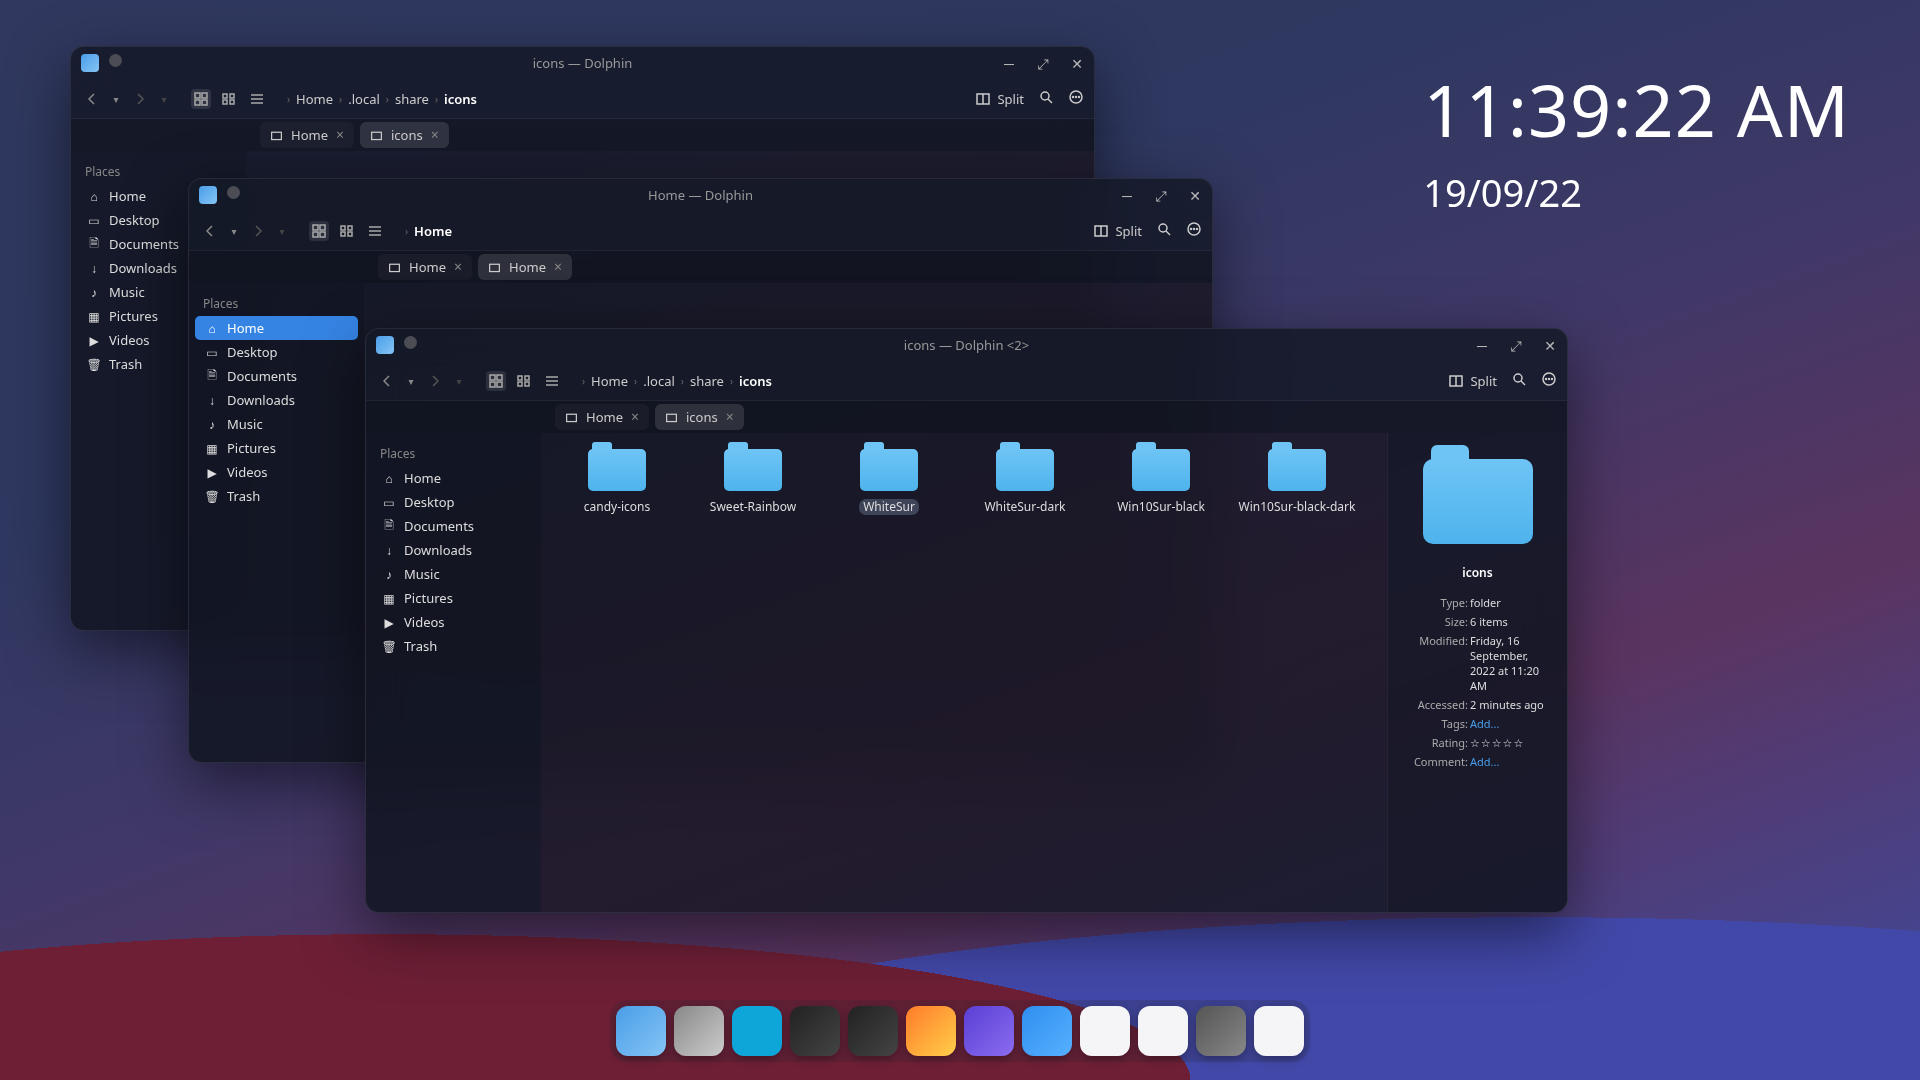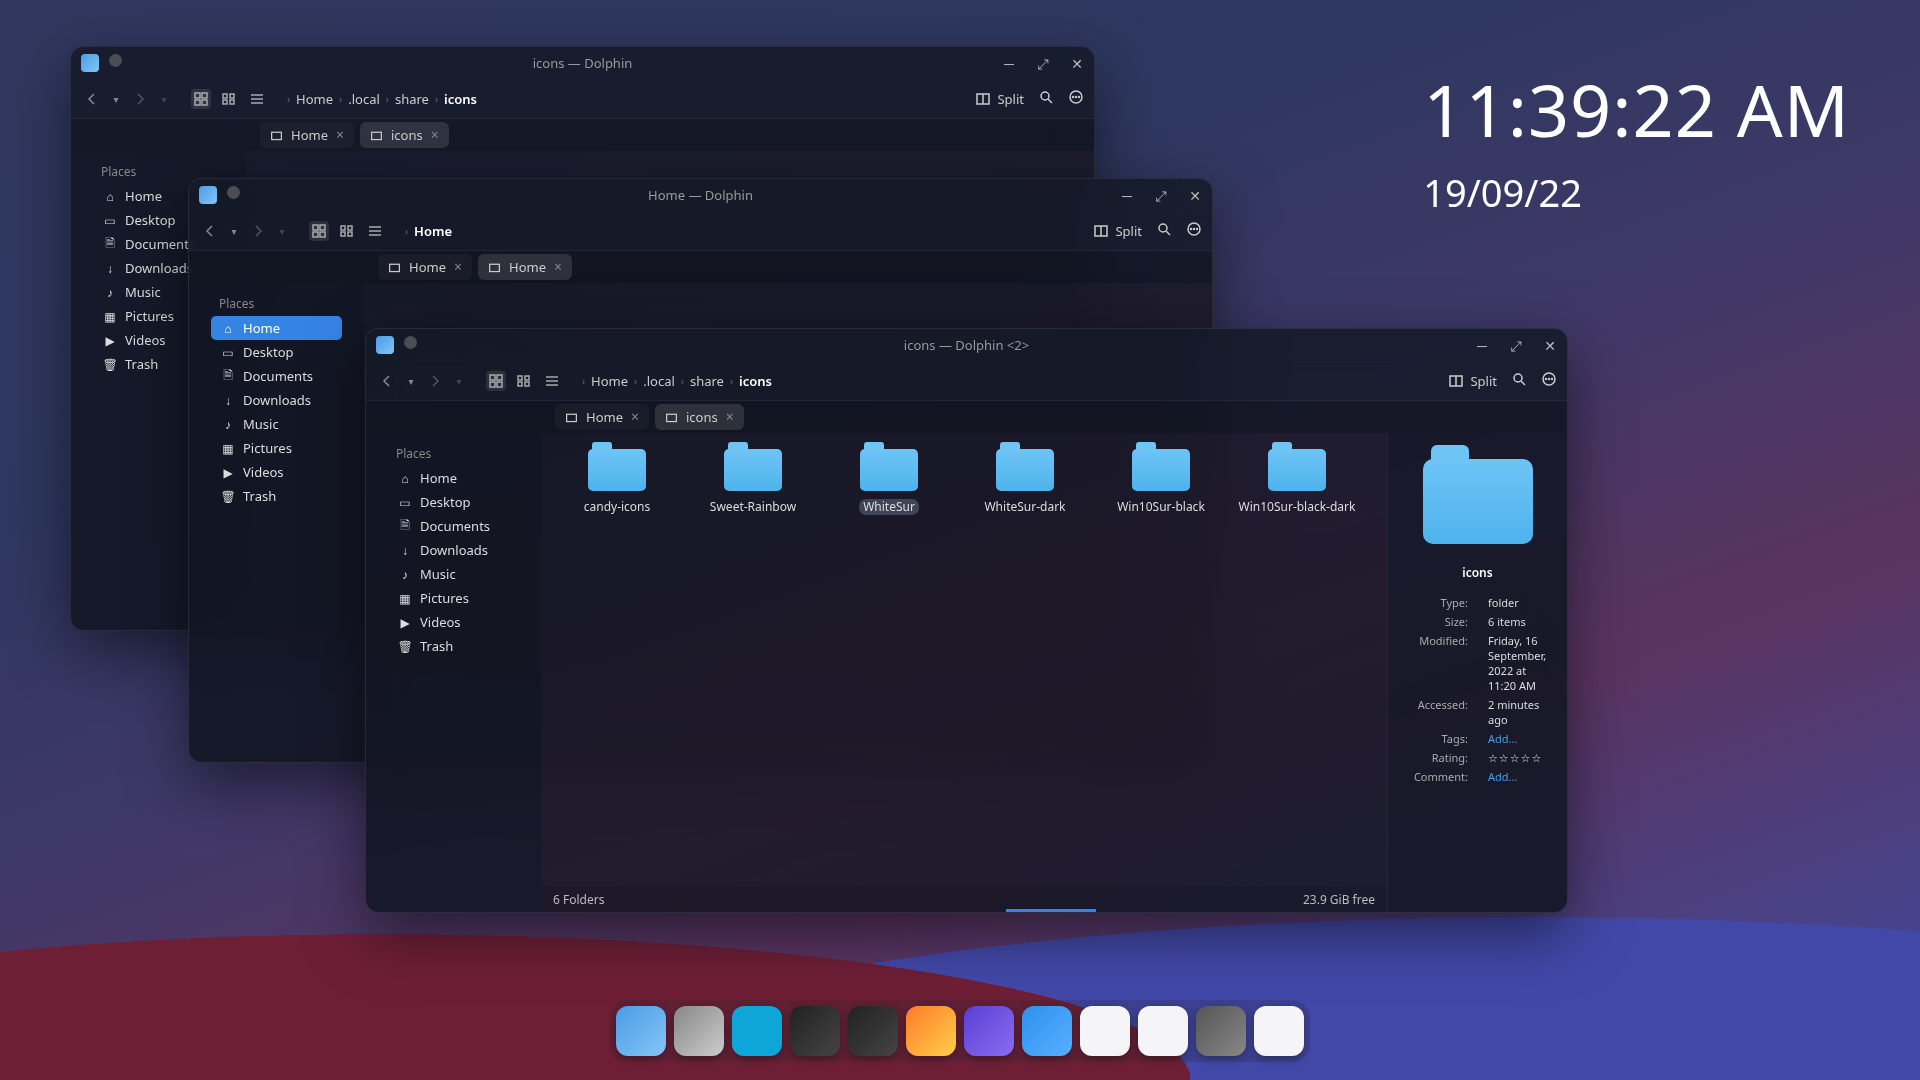--- a/index.html
+++ b/index.html
@@ -27,37 +27,37 @@
 .breadcrumb .sep{color:#666;font-size:10px}
 .breadcrumb .crumb{color:#ccc;cursor:pointer}
 .breadcrumb .crumb.current{font-weight:600;color:#fff}
 .toolbar-right{display:flex;align-items:center;gap:14px}
 .split{display:flex;align-items:center;gap:6px;cursor:pointer}
 .tabs{height:32px;display:flex;align-items:center;padding:0 8px;gap:6px;background:rgba(0,0,0,0.15)}
 .tab{height:26px;display:flex;align-items:center;gap:8px;padding:0 10px;border-radius:6px;background:rgba(255,255,255,0.04);cursor:pointer}
 .tab.active{background:rgba(255,255,255,0.12)}
 .tab .close{font-size:14px;color:#888;line-height:1}
 .body{display:flex;height:calc(100% - 104px)}
-.sidebar{width:175px;padding:8px 22px;background:rgba(0,0,0,0.1)}
+.sidebar{width:175px;padding:8px 6px;background:rgba(0,0,0,0.1)}
 .sidebar .hdr{font-size:12px;color:#888;padding:4px 8px}
 .sidebar .item{display:flex;align-items:center;gap:8px;padding:3px 10px;border-radius:5px;cursor:pointer;color:#ddd;font-size:13px}
 .sidebar .item.active{background:#3584e4;color:#fff}
 .sidebar .item .ico{width:14px;height:14px;display:flex;align-items:center;justify-content:center;font-size:12px}
 .content{flex:1;position:relative;background:linear-gradient(160deg,rgba(40,30,50,0.05),rgba(80,20,40,0.15) 60%,rgba(30,30,60,0.1))}
 .iconview{display:flex;flex-wrap:wrap;align-content:flex-start;padding:16px;gap:16px}
 .folder{width:120px;display:flex;flex-direction:column;align-items:center;cursor:pointer}
 .folder .ficon{width:58px;height:42px;background:linear-gradient(180deg,#6ec4f5,#4eb3ed);border-radius:5px;margin-bottom:8px;position:relative}
 .folder .ficon::before{content:"";position:absolute;top:-7px;left:4px;width:20px;height:10px;background:#6ec4f5;border-radius:3px 3px 0 0}
 .folder .label{font-size:12px;color:#ddd;text-align:center;line-height:1.3}
 .folder.selected .label{background:rgba(150,170,200,0.3);border-radius:7px;padding:0 4px}
 .infopanel{width:180px;padding:16px 12px;border-left:1px solid rgba(255,255,255,0.05);background:rgba(0,0,0,0.1);font-size:12px;display:flex;flex-direction:column;align-items:center}
 .infopanel .bigicon{width:110px;height:85px;background:linear-gradient(180deg,#6ec4f5,#4eb3ed);border-radius:10px;margin:10px 0 20px;position:relative}
 .infopanel .bigicon::before{content:"";position:absolute;top:-14px;left:8px;width:38px;height:18px;background:#6ec4f5;border-radius:6px 6px 0 0}
 .infopanel .name{color:#fff;font-weight:600;margin-bottom:14px}
-.meta{display:grid;grid-template-columns:68px 1fr;gap:4px 20px;width:100%;font-size:11px}
+.meta{display:grid;grid-template-columns:68px 1fr;gap:4px 2px;width:100%;font-size:11px}
 .meta .k{text-align:right;color:#aaa}
 .meta .v{color:#ddd}
 .meta .link{color:#4a9de8;cursor:pointer}
 .stars{color:#666;letter-spacing:1px}
 .status{position:absolute;bottom:0;left:0;right:0;height:26px;display:flex;align-items:center;padding:0 12px;font-size:12px;color:#bbb;background:rgba(0,0,0,0.1);justify-content:space-between}
 .status .bar{position:absolute;bottom:0;left:55%;width:90px;height:3px;background:#3584e4}
 .dock{position:absolute;bottom:18px;left:50%;transform:translateX(-50%);display:flex;gap:8px;padding:6px;border-radius:18px;background:rgba(40,40,50,0.2)}
 .dock .dicon{width:50px;height:50px;border-radius:12px;box-shadow:0 3px 8px rgba(0,0,0,0.3);cursor:pointer}
 svg{width:16px;height:16px;stroke:currentColor;fill:none;stroke-width:1.5}
 </style>
@@ -489,25 +489,20 @@
           </div>
         <div class="folder">
             <div class="ficon"></div>
             <div class="label">Win10Sur-black</div>
           </div>
         <div class="folder">
             <div class="ficon"></div>
             <div class="label">Win10Sur-black-dark</div>
           </div>
       </div>
-      <div class="status">
-        <span>6 Folders</span>
-        <span>23.9 GiB free</span>
-        <div class="bar"></div>
-      </div>
     </div>
     <div class="infopanel">
       <div class="bigicon"></div>
       <div class="name">icons</div>
       <div class="meta">
         <div class="k">Type:</div>
           <div class="v">folder</div>
         <div class="k">Size:</div>
           <div class="v">6 items</div>
         <div class="k">Modified:</div>

